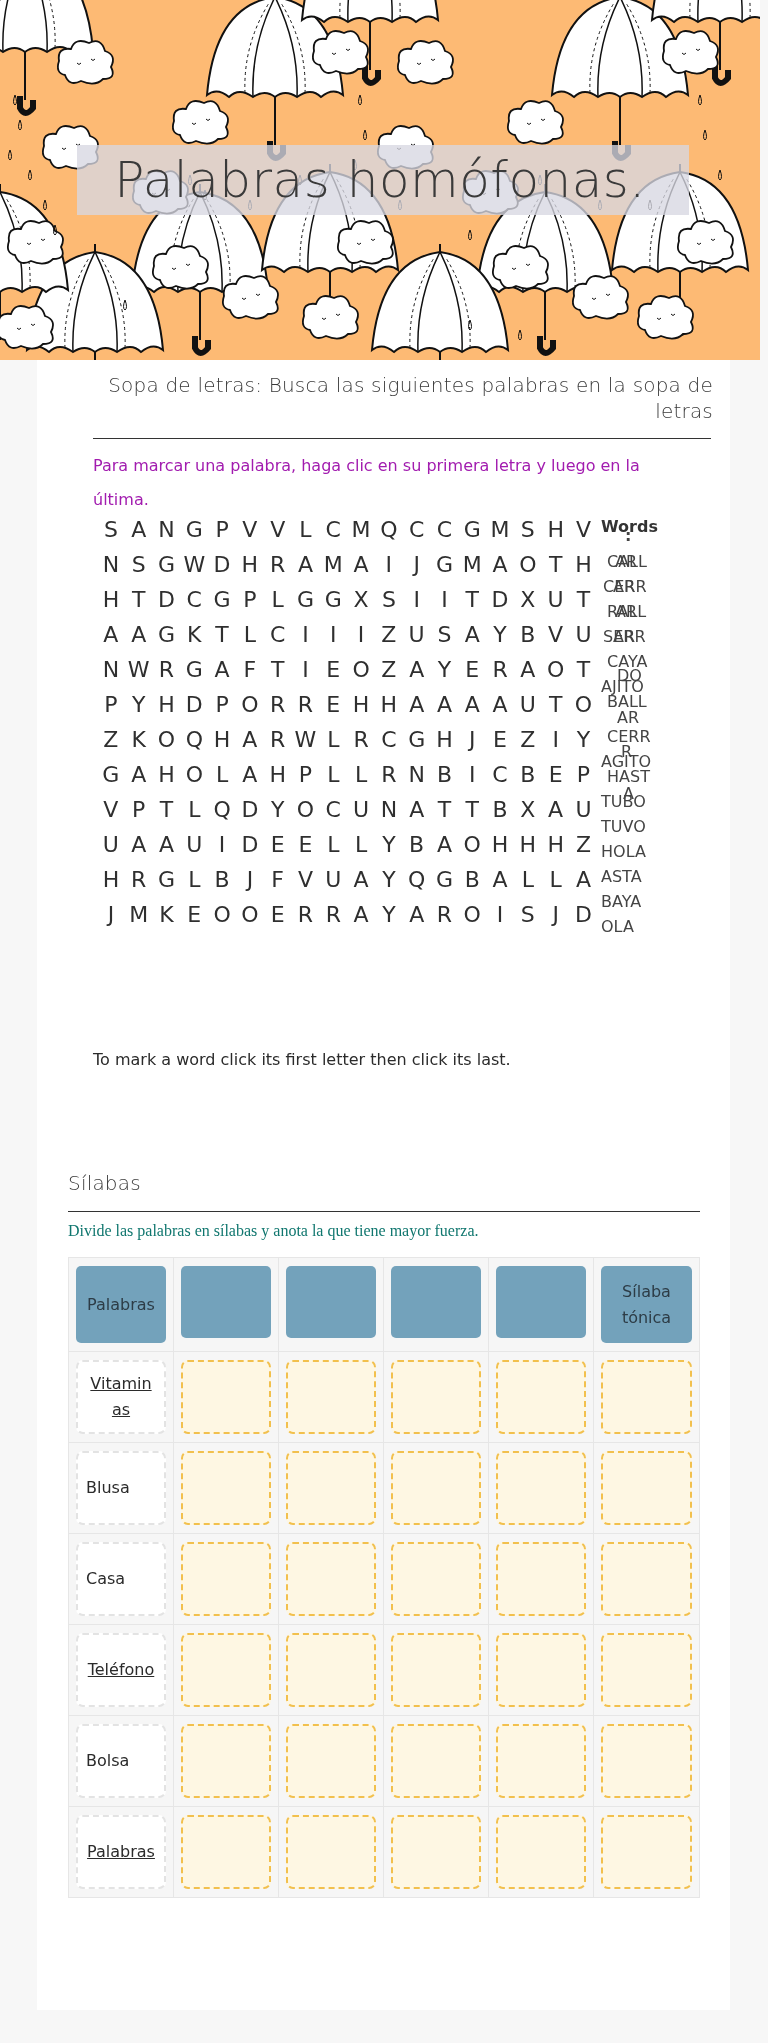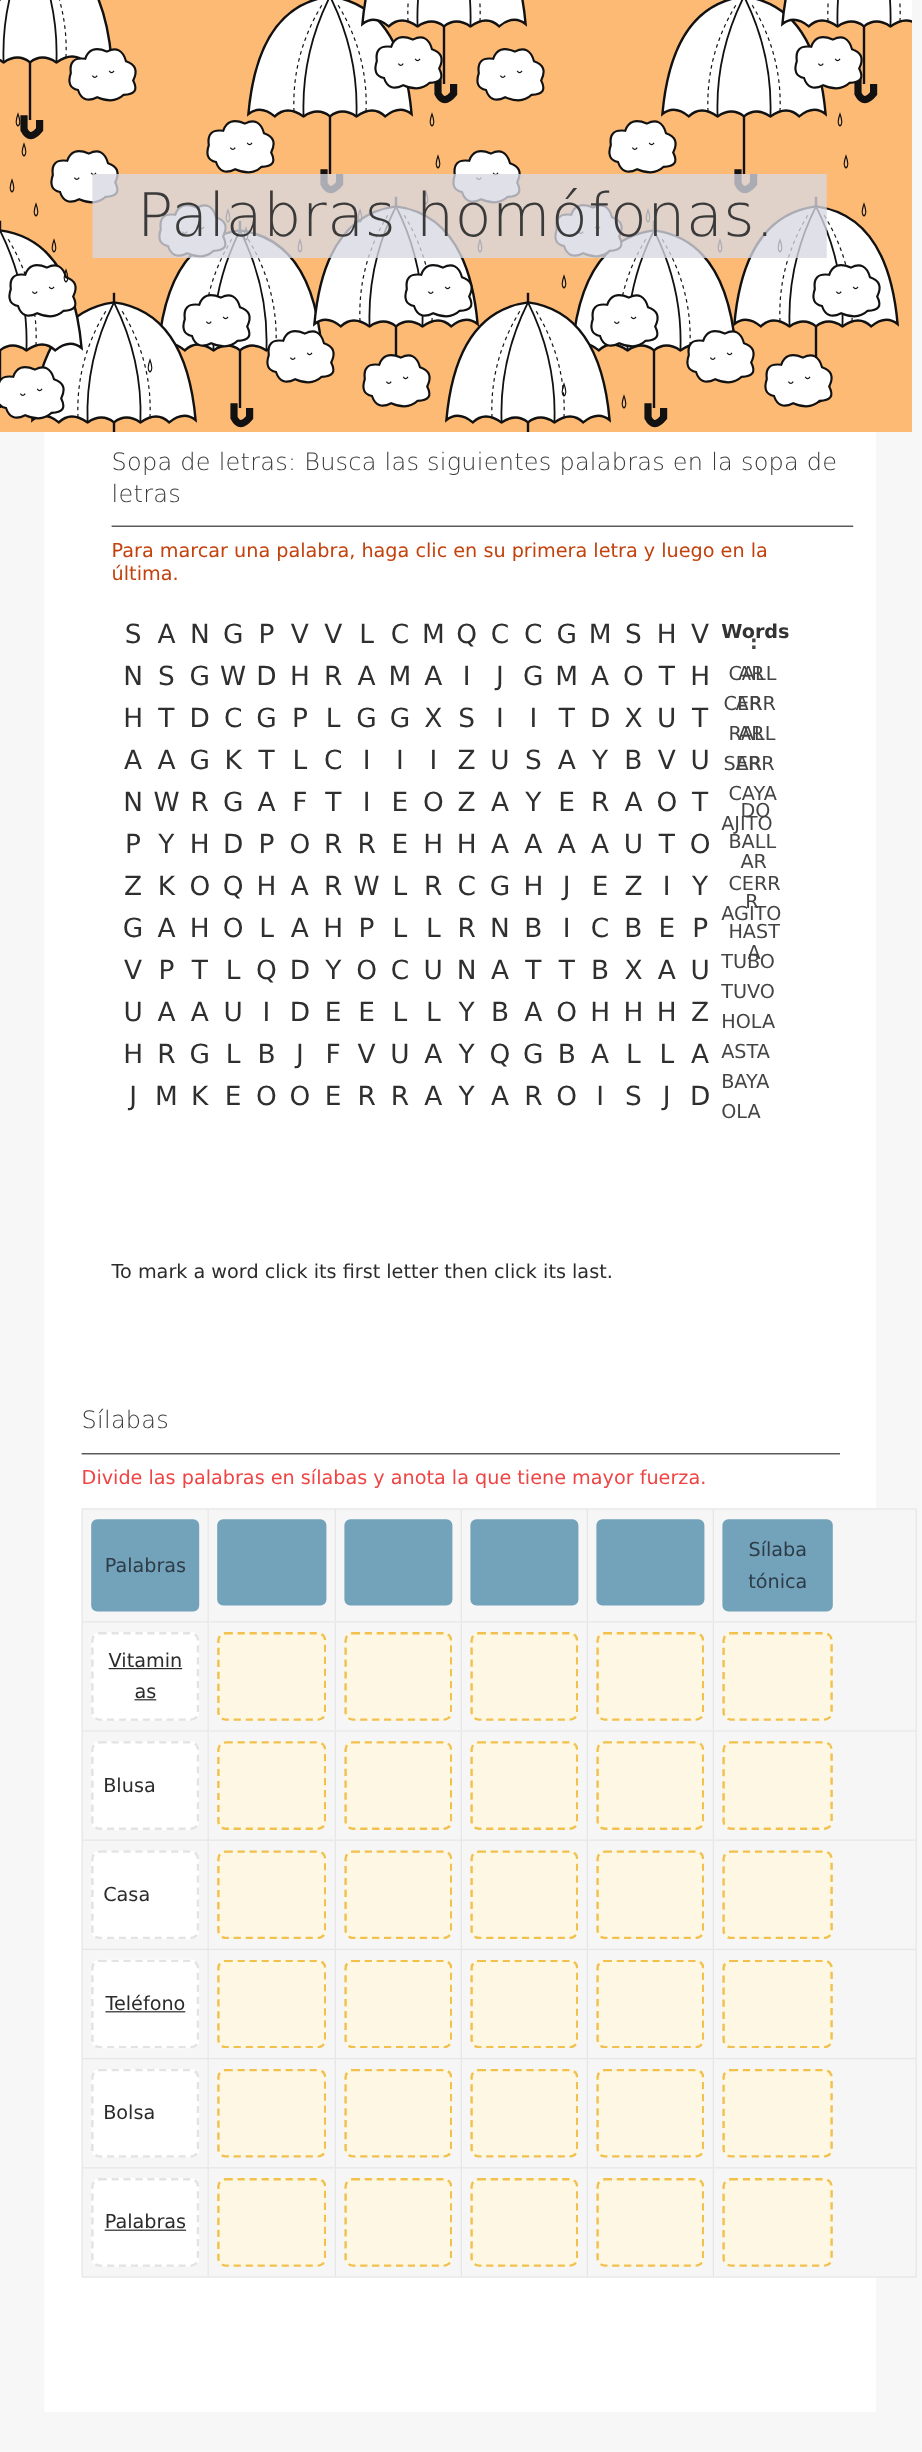--- a/index.html
+++ b/index.html
@@ -9,41 +9,41 @@
   
   .banner { position: absolute; left: 0; top: 0; width: 760px; height: 360px; background: #fdba74; overflow: hidden; }
   .banner svg.pattern { position: absolute; left: 0; top: 0; }
   .title-band { position: absolute; left: 77px; top: 145px; width: 612px; height: 70px; background: rgba(215, 215, 225, 0.78); }
   .title-text { position: absolute; left: 0; right: 0; top: 145px; height: 70px; line-height: 70px; text-align: center; font-family: "DejaVu Sans", sans-serif; font-size: 50px; font-weight: 300; color: #3a3a3a; letter-spacing: 0.5px; }
 
   
   .card { position: absolute; left: 37px; top: 360px; width: 693px; height: 1650px; background: #fff; }
 
   .h-script { font-family: "DejaVu Sans", sans-serif; font-weight: 300; font-size: 20px; color: #3a3a3a; line-height: 26px; letter-spacing: 0.2px; }
-  .section1-title { position: absolute; left: 56px; top: 12px; width: 620px; }
+  .section1-title { position: absolute; left: 56px; top: 12px; width: 620px; text-align: right; }
   .rule1 { position: absolute; left: 56px; top: 78px; width: 618px; height: 1px; background: #333; }
-  .instr1 { position: absolute; left: 56px; top: 89px; width: 600px; font-size: 16px; line-height: 19px; color: #c2410c; }
+  .instr1 { position: absolute; left: 56px; top: 89px; width: 600px; font-size: 16px; line-height: 34px; color: #a21caf; }
 
   
   .grid { position: absolute; left: 60px; top: 152px; }
   .grid-row { display: flex; height: 35px; align-items: center; }
   .cell { width: 27.8px; text-align: center; font-size: 22px; color: #2f2f2f; font-family: "DejaVu Sans", sans-serif; letter-spacing: 0; cursor: pointer; }
 
   .words { position: absolute; left: 564px; top: 157px; width: 80px; }
   .words-head { font-weight: bold; font-size: 16px; color: #333; position: absolute; left: 0; top: 0; }
   .w { position: absolute; font-size: 16px; color: #444; white-space: nowrap; line-height: 18px; }
 
   .instr2 { position: absolute; left: 56px; top: 690px; font-size: 16px; color: #2b2b2b; }
 
   
   .section2-title { position: absolute; left: 31px; top: 810px; }
   .rule2 { position: absolute; left: 31px; top: 851px; width: 632px; height: 1px; background: #333; }
-  .instr3 { position: absolute; left: 31px; top: 862px; font-size: 16px; color: #ef4444; }
-
-  .table { position: absolute; left: 31px; top: 897px; width: 696px; border: 1px solid #e6e6e6; background: #f6f6f6; }
+  .instr3 { position: absolute; left: 31px; top: 862px; font-size: 16px; color: #0f766e; font-family: Liberation Serif, serif; }
+
+  .table { position: absolute; left: 31px; top: 897px; width: 632px; border: 1px solid #e6e6e6; background: #f6f6f6; }
   .t-row { display: flex; border-bottom: 1px solid #e6e6e6; }
   .t-row:last-child { border-bottom: none; }
   .t-cell { width: 105.3px; height: 90px; border-right: 1px solid #e6e6e6; padding: 8px 7px; display: flex; }
   .t-cell:last-child { border-right: none; }
   .t-row.head .t-cell { height: 93px; }
   .hdr { flex: 1; background: #73a2bb; border-radius: 5px; display: flex; align-items: center; justify-content: center; text-align: center; font-size: 16px; color: #2d3c46; line-height: 26px; padding: 0 4px; }
   .hdr.short { margin-bottom: 5px; }
   .wordcell { flex: 1; background: #fff; border: 2px dashed #e3e3e3; border-radius: 7px; display: flex; align-items: center; font-size: 16px; color: #2b2b2b; line-height: 26px; padding: 0 8px; }
   .wordcell.center { justify-content: center; text-align: center; text-decoration: underline; }
   .slot { flex: 1; background: #fef7e3; border: 2px dashed #f2c04d; border-radius: 7px; }

